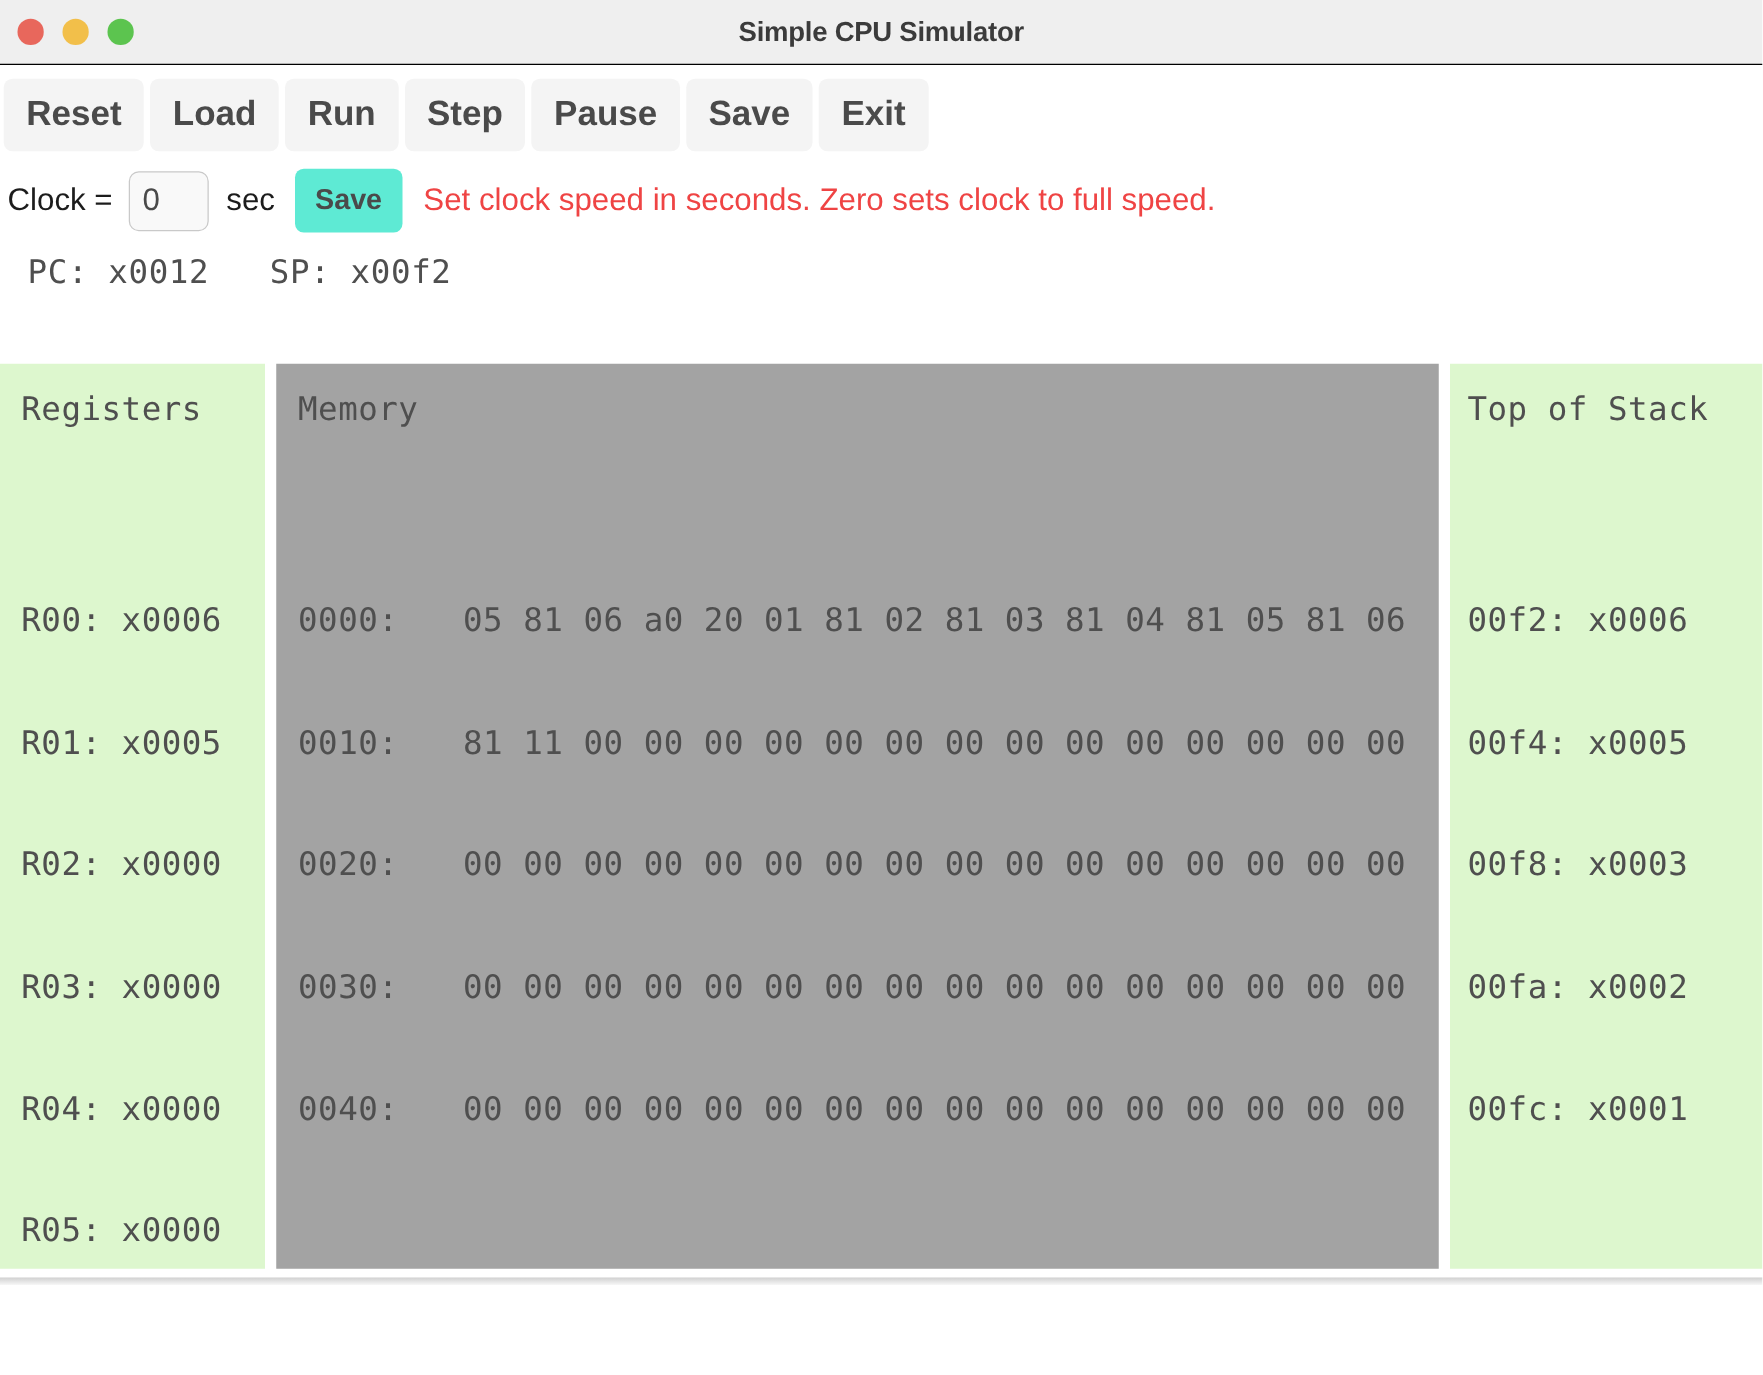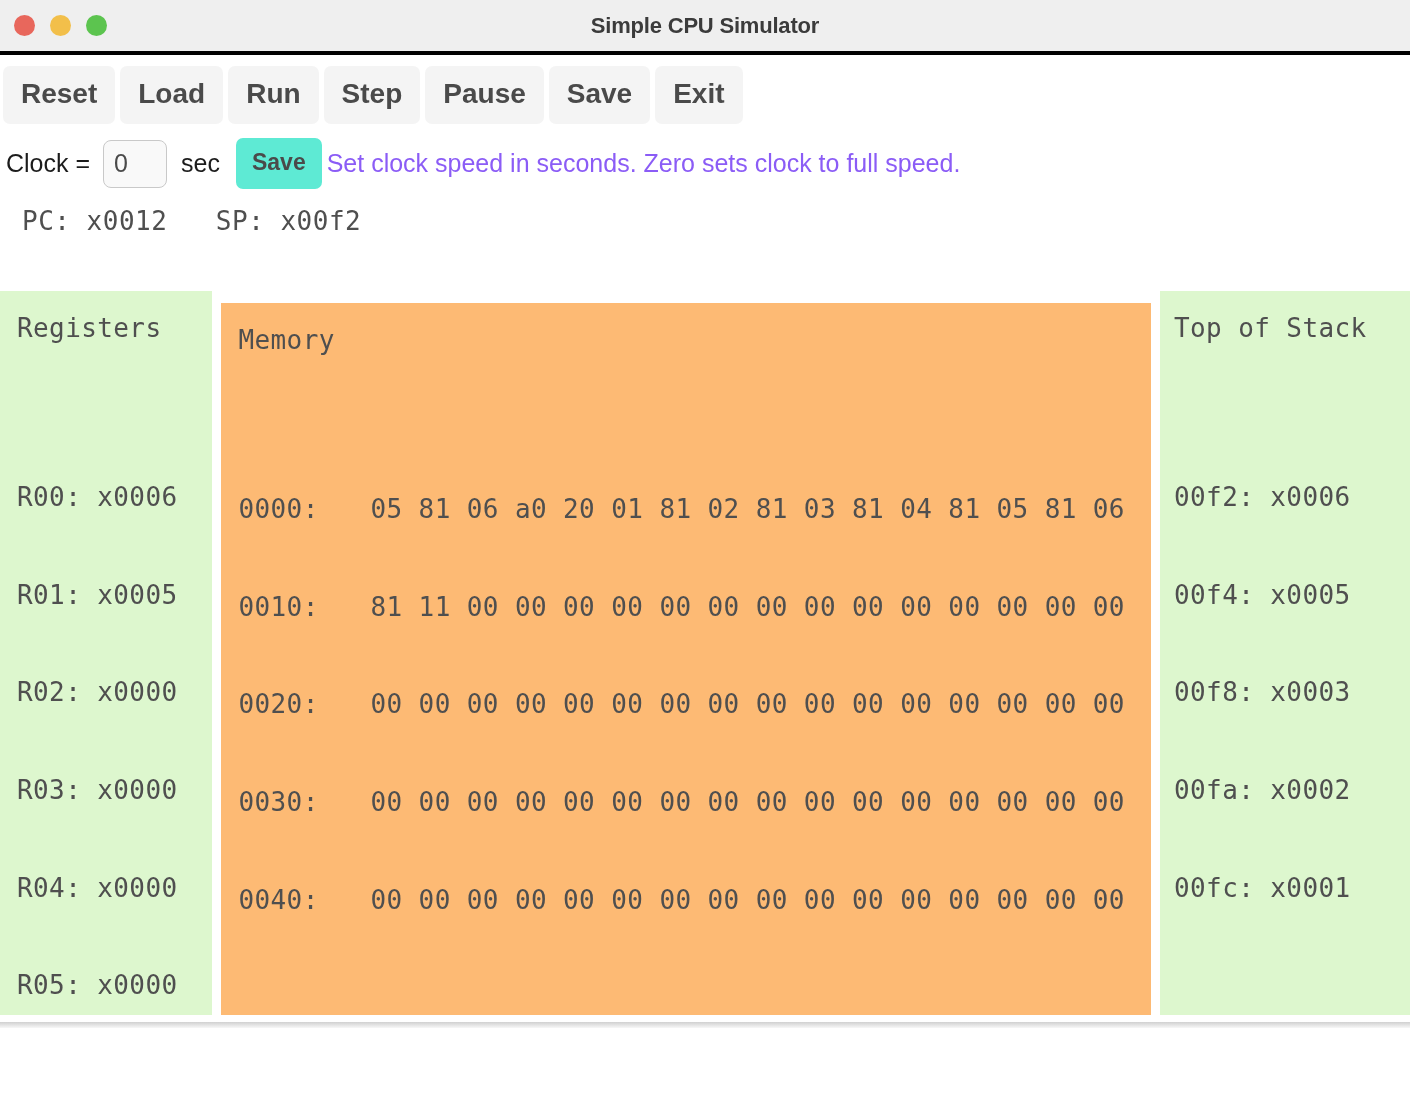--- a/index.html
+++ b/index.html
@@ -13,21 +13,21 @@
     overflow: hidden;
     font-family: "Liberation Sans", sans-serif;
     position: relative;
   }
 
   
   .titlebar {
     position: relative;
     height: 51px;
     background: #efefef;
-    border-bottom: 4px solid #000000;
+    border-bottom: 1px solid #000000;
     display: flex;
     align-items: center;
   }
   .lights {
     position: absolute;
     left: 14px;
     top: 15px;
     display: flex;
     gap: 15px;
   }
@@ -104,22 +104,22 @@
     font-size: 23px;
     font-weight: bold;
     font-family: "Liberation Sans", sans-serif;
     color: #4a4a4a;
     padding: 13px 16px 15px 16px;
     cursor: pointer;
     line-height: 1;
   }
   .hint {
     font-size: 25px;
-    color: #8b5cf6;
-    margin-left: 5px;
+    color: #ef4444;
+    margin-left: 17px;
   }
 
   
   .pcsp {
     font-family: "DejaVu Sans Mono", monospace;
     font-size: 26px;
     color: #4f4f4f;
     padding: 17px 0 0 22px;
     letter-spacing: 0.5px;
     white-space: pre;
@@ -139,22 +139,21 @@
     box-sizing: border-box;
     padding: 22px 0 0 0;
     overflow: hidden;
   }
   .panel-registers {
     width: 226px;
     background: #ddf7ce;
   }
   .panel-memory {
     width: 989px;
-    background: #fdba74;
-    margin-top: 12px;
+    background: #a3a3a3;
   }
   .panel-stack {
     width: 266px;
     background: #ddf7ce;
   }
   .panel-head {
     font-family: "DejaVu Sans Mono", monospace;
     font-size: 26px;
     color: #4f4f4f;
     letter-spacing: 0.4px;

